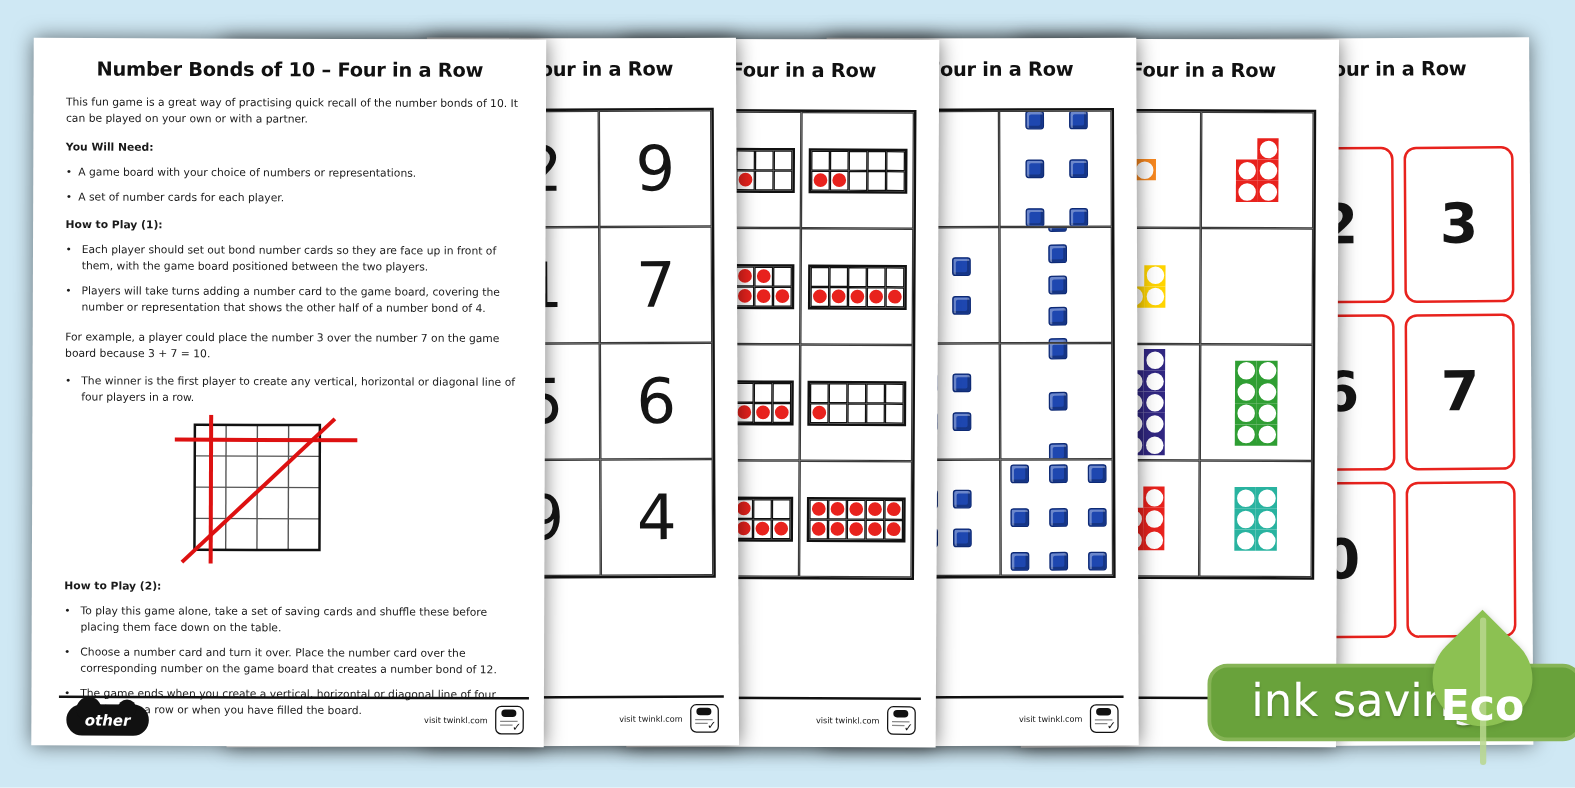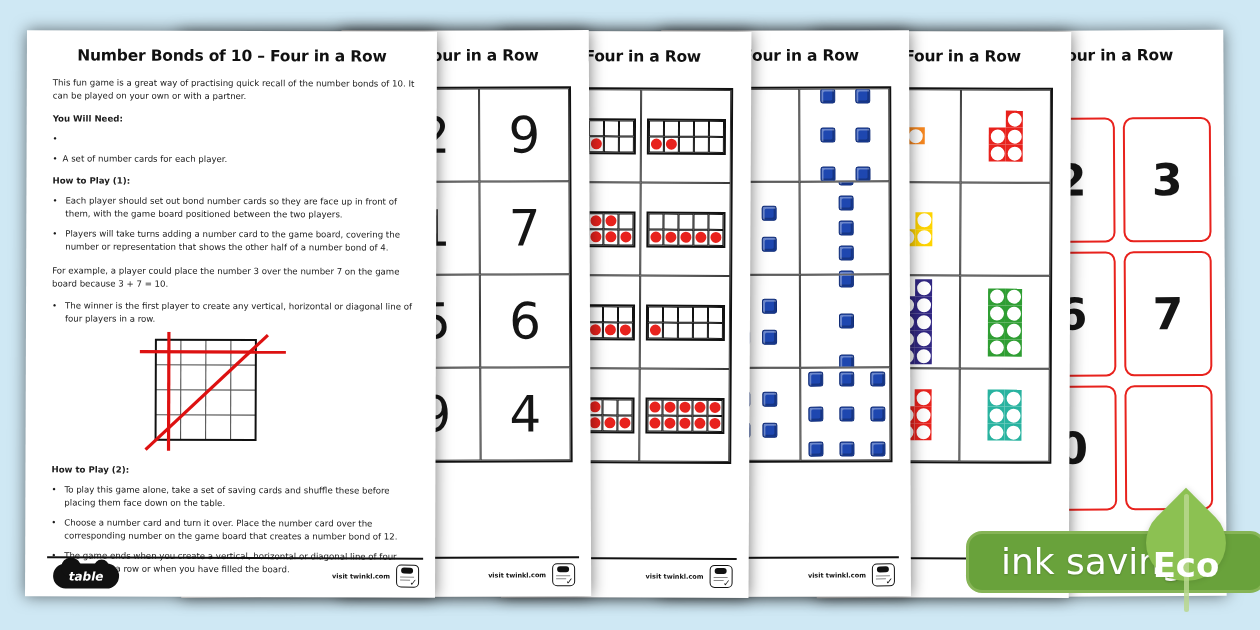--- a/index.html
+++ b/index.html
@@ -14,21 +14,21 @@
   .copy p{margin:0 0 9px 0;}
   .copy .hd{font-weight:bold;margin:10px 0 7px 0;}
   .bullets{margin:0 0 6px 0;}
   .b-row{display:flex;margin:0 0 7px 0;}
   .b-row .dot{width:13px;flex:0 0 13px;}
   .b-row.tight .dot{width:10px;flex:0 0 10px;}
   .diagram-wrap{margin:4px 0 2px 86px;}
   
   .f-line{position:absolute;left:22px;right:12px;bottom:38px;border-top:2px solid #111;}
   .f-right{position:absolute;right:16px;bottom:10px;display:flex;align-items:center;gap:6px;}
-  .visit{font-size:6.5px;font-weight:bold;color:#111;}
+  .visit{font-size:6.5px;font-weight:normal;color:#111;}
   .mini-badge{width:21px;height:21px;border:1.5px solid #111;border-radius:5px;position:relative;background:#fff;}
   .mini-badge .mb-cloud{position:absolute;left:4px;top:2px;width:12px;height:6px;background:#111;border-radius:4px;}
   .mini-badge .mb-l1{position:absolute;left:3px;top:11px;width:14px;height:1px;background:#888;}
   .mini-badge .mb-l2{position:absolute;left:3px;top:14px;width:10px;height:1px;background:#888;}
   .mini-badge .mb-ck{position:absolute;right:1px;bottom:-1px;font-size:9px;font-weight:bold;color:#111;}
   .logo-cloud{position:absolute;left:28px;bottom:8px;width:66px;height:25px;background:#111;
               border-radius:13px;display:flex;align-items:center;justify-content:center;}
   .logo-cloud::before{content:"";position:absolute;left:8px;top:-6px;width:20px;height:20px;background:#111;border-radius:50%;}
   .logo-cloud::after{content:"";position:absolute;right:10px;top:-4px;width:15px;height:15px;background:#111;border-radius:50%;}
   .logo-cloud span{position:relative;color:#fff;font-size:12px;font-weight:bold;font-style:italic;z-index:1;}
@@ -630,20 +630,21 @@
   </div>
 
   <div class="page" style="left:26px;z-index:26;transform:rotate(0.2deg);">
     <div class="ptitle">Number Bonds of 10 – Four in a Row</div>
     <div class="copy">
       <p>This fun game is a great way of practising quick recall of the number bonds of 10. It can be played on your own or with a partner.</p>
       <div class="hd">You Will Need:</div>
       <div class="bullets">
         <div class="b-row tight">
             <span class="dot">•</span>
+            <span>A game board with your choice of numbers or representations.</span>
           </div>
         <div class="b-row tight">
             <span class="dot">•</span>
             <span>A set of number cards for each player.</span>
           </div>
       </div>
       <div class="hd">How to Play (1):</div>
       <div class="bullets">
         <div class="b-row">
             <span class="dot">•</span>
@@ -688,21 +689,21 @@
             <span>Choose a number card and turn it over. Place the number card over the corresponding number on the game board that creates a number bond of 12.</span>
           </div>
         <div class="b-row">
             <span class="dot">•</span>
             <span>The game ends when you create a vertical, horizontal or diagonal line of four numbers in a row or when you have filled the board.</span>
           </div>
       </div>
     </div>
     <div class="f-line"></div>
     <div class="logo-cloud">
-      <span>table</span>
+      <span>other</span>
     </div>
     <div class="f-right">
       <span class="visit">visit twinkl.com</span>
       <div class="mini-badge">
         <div class="mb-cloud"></div>
           <div class="mb-l1"></div>
           <div class="mb-l2"></div>
           <div class="mb-ck">✓</div>
       </div>
     </div>

